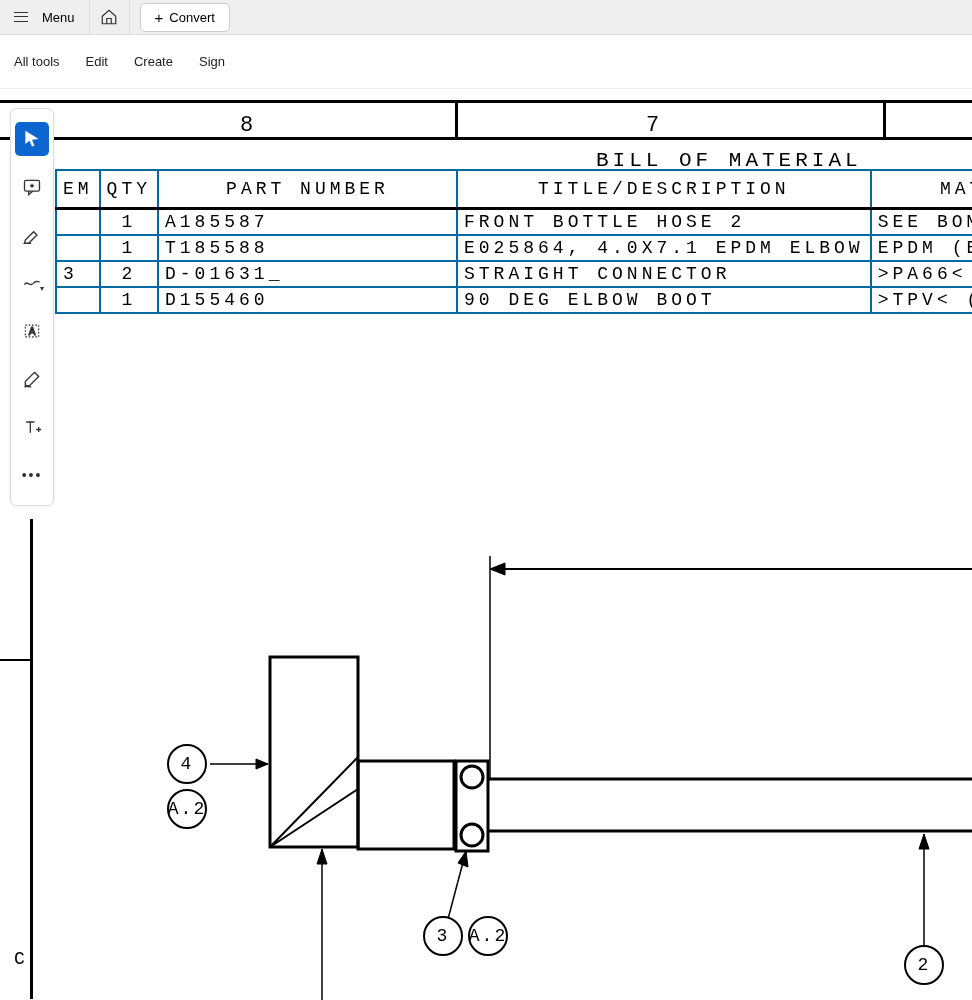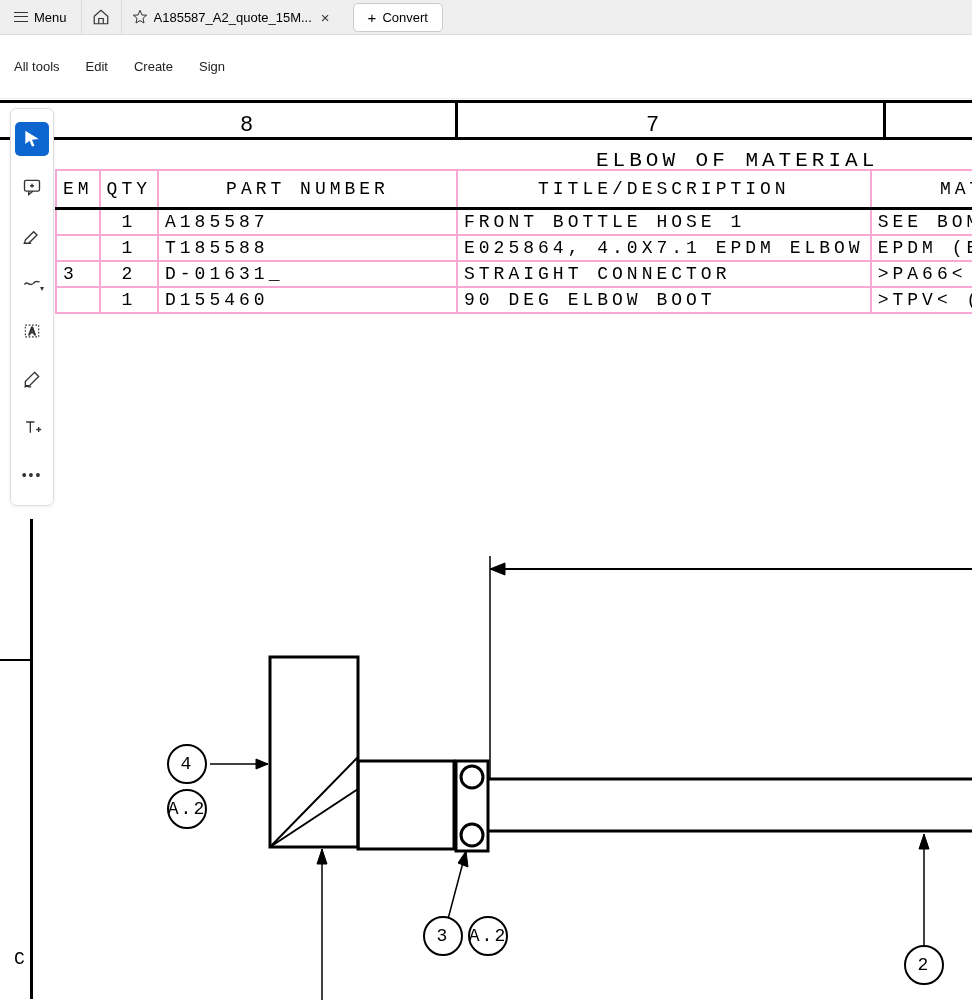--- a/index.html
+++ b/index.html
@@ -1,30 +1,30 @@
 <!DOCTYPE html>
 <html><head>
 <meta charset="utf-8">
 <style>
   * { box-sizing: border-box; margin: 0; padding: 0; }
   body { font-family: "Segoe UI", Arial, sans-serif; font-size: 13px; background: #fff; width: 972px; height: 1000px; overflow: hidden; position: relative; }
   
   
   .titlebar { height: 35px; background: #efefef; display: flex; align-items: center; border-bottom: 1px solid #ddd; }
-  .menu-btn { display: flex; align-items: center; gap: 6px; padding: 0 14px; height: 100%; cursor: pointer; border-right: 1px solid #ddd; }
+  .menu-btn { display: flex; align-items: center; gap: 14px; padding: 0 14px; height: 100%; cursor: pointer; border-right: 1px solid #ddd; }
   .hamburger { width: 14px; height: 10px; border-top: 1.5px solid #333; border-bottom: 1.5px solid #333; position: relative; }
   .hamburger::after { content: ""; position: absolute; top: 3px; left: 0; right: 0; border-top: 1.5px solid #333; }
   .home-btn { width: 40px; display: flex; align-items: center; justify-content: center; height: 100%; border-right: 1px solid #ddd; cursor: pointer; }
   .tab { display: flex; align-items: center; gap: 6px; padding: 0 10px; height: 100%; background: #efefef; }
   .tab-title { max-width: 170px; overflow: hidden; white-space: nowrap; text-overflow: ellipsis; }
   .tab-close { cursor: pointer; font-size: 15px; color: #333; padding: 0 3px;}
   .create-btn { display: flex; align-items: center; gap: 6px; padding: 5px 14px; margin-left: 10px; background: #fff; border: 1px solid #ccc; border-radius: 5px; cursor: pointer; font-size: 13px;}
   
   
-  .menubar { height: 64px; display: flex; align-items: center; gap: 26px; padding: 0 14px; border-bottom: 1px solid #eee; }
+  .menubar { height: 54px; display: flex; align-items: center; gap: 26px; padding: 0 14px; border-bottom: 1px solid #eee; }
   .menubar span { cursor: pointer; color: #222; }
 
   
   .toolbar { position: absolute; left: 10px; top: 108px; width: 44px; background: #fff; border: 1px solid #ddd; border-radius: 6px; display: flex; flex-direction: column; align-items: center; padding: 6px 0; box-shadow: 0 1px 4px rgba(0,0,0,0.06); z-index: 5;}
   .tool { width: 34px; height: 34px; display: flex; align-items: center; justify-content: center; border-radius: 5px; margin: 7px 0; cursor: pointer; color: #333; }
   .tool.active { background: #0d66d0; color: #fff; }
   .tool svg { width: 20px; height: 20px; }
   .tool .dots { letter-spacing: 2px; font-size: 14px; }
 
   
@@ -32,21 +32,21 @@
   .doc-inner { position: absolute; left: 0; top: 0; width: 1200px; height: 1000px; }
 
   
   .eng { font-family: "Courier New", monospace; letter-spacing: 4px; }
 
   
   .frame-line { position:absolute; background:#000; }
 
   .bom-title { position:absolute; left:596px; top:60px; font-size:21px; }
   .bom { position:absolute; left:55px; top:80px; border-collapse: collapse; }
-  .bom th, .bom td { border: 2px solid #f9a8d4; padding: 2px 6px; font-family: "Courier New", monospace; letter-spacing: 4px; font-size: 18px; font-weight: normal; text-align: left; white-space: nowrap; height: 26px;}
+  .bom th, .bom td { border: 2px solid #0369a1; padding: 2px 6px; font-family: "Courier New", monospace; letter-spacing: 4px; font-size: 18px; font-weight: normal; text-align: left; white-space: nowrap; height: 26px;}
   .bom th { text-align: center; height: 38px;}
   .bom .col-em { width: 30px; }
   .bom .col-qty { width: 36px; text-align:center;}
   .bom .col-pn { width: 299px; }
   .bom .col-title { width: 338px; }
   .bom .col-mat { width: 257px; }
   .bom tbody tr:first-child td { border-top: 3px solid #000;}
   
   
   .fig { position:absolute; }
@@ -61,27 +61,20 @@
   <div class="menu-btn">
     <div class="hamburger"></div>
     <span>Menu</span>
   </div>
   <div class="home-btn">
     <svg viewBox="0 0 24 24" width="18" height="18" fill="none" stroke="#333" stroke-width="1.6">
         <path d="M3 11 L12 3 L21 11 V21 H3 Z"></path>
         <path d="M9 21 V14 H15 V21"></path>
       </svg>
   </div>
-  <div class="tab">
-    <svg viewBox="0 0 24 24" width="16" height="16" fill="none" stroke="#333" stroke-width="1.5">
-        <path d="M12 2 L15 9 L22 9.3 L16.5 14 L18 21 L12 17.3 L6 21 L7.5 14 L2 9.3 L9 9 Z"></path>
-      </svg>
-    <span class="tab-title">A185587_A2_quote_15M...</span>
-    <span class="tab-close">×</span>
-  </div>
   <div class="create-btn">
     <span style="font-size:15px;">+</span>
     <span>Convert</span>
   </div>
 </div>
 
 <div class="menubar">
   <span>All tools</span>
   <span>Edit</span>
   <span>Create</span>
@@ -139,38 +132,38 @@
 <div class="doc">
   <div class="doc-inner">
 
     <div class="frame-line" style="left:0; top:11px; width:972px; height:3px;"></div>
     <div class="frame-line" style="left:0; top:48px; width:972px; height:3px;"></div>
     <div class="frame-line" style="left:455px; top:11px; width:3px; height:40px;"></div>
     <div class="frame-line" style="left:883px; top:11px; width:3px; height:40px;"></div>
     <span class="eng" style="position:absolute; left:240px; top:24px; font-size:22px;">8</span>
     <span class="eng" style="position:absolute; left:646px; top:24px; font-size:22px;">7</span>
 
-    <span class="eng bom-title">ELBOW OF MATERIAL</span>
+    <span class="eng bom-title">BILL OF MATERIAL</span>
 
     <table class="bom">
       <thead>
         <tr>
           <th class="col-em">EM</th>
           <th class="col-qty">QTY</th>
           <th class="col-pn">PART NUMBER</th>
           <th class="col-title">TITLE/DESCRIPTION</th>
           <th class="col-mat">MATERIAL</th>
         </tr>
       </thead>
       <tbody>
         <tr>
           <td class="col-em"></td>
           <td class="col-qty">1</td>
           <td class="col-pn">A185587</td>
-          <td class="col-title">FRONT BOTTLE HOSE 1</td>
+          <td class="col-title">FRONT BOTTLE HOSE 2</td>
           <td class="col-mat">SEE BOM</td>
         </tr>
         <tr>
           <td class="col-em"></td>
           <td class="col-qty">1</td>
           <td class="col-pn">T185588</td>
           <td class="col-title">E025864, 4.0X7.1 EPDM ELBOW</td>
           <td class="col-mat">EPDM (BLACK)</td>
         </tr>
         <tr>

